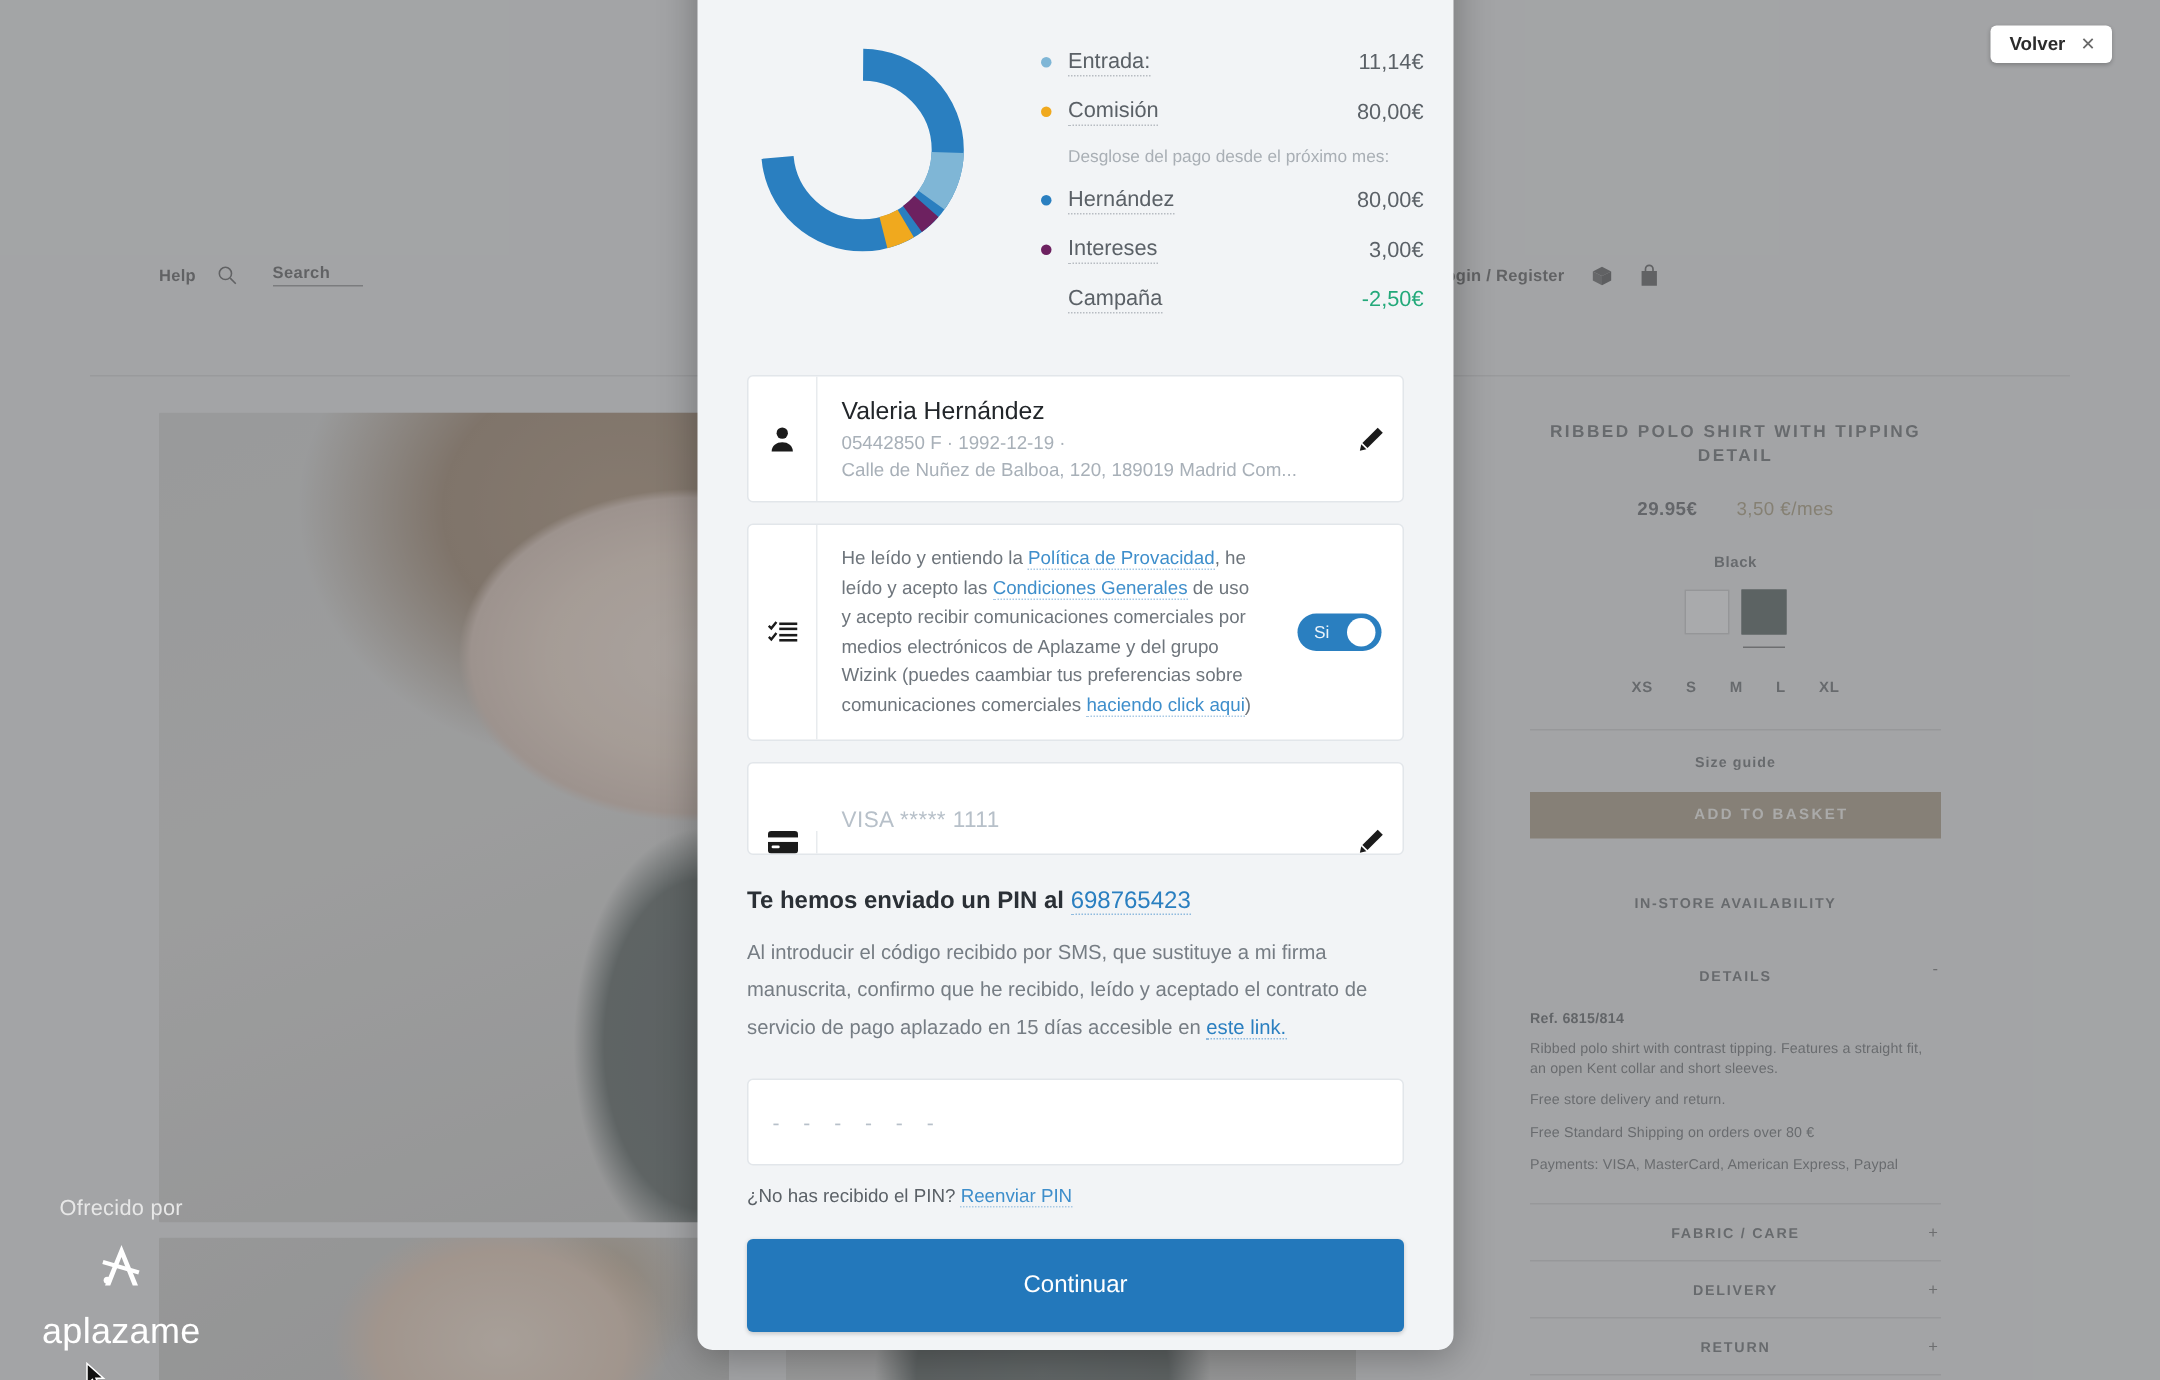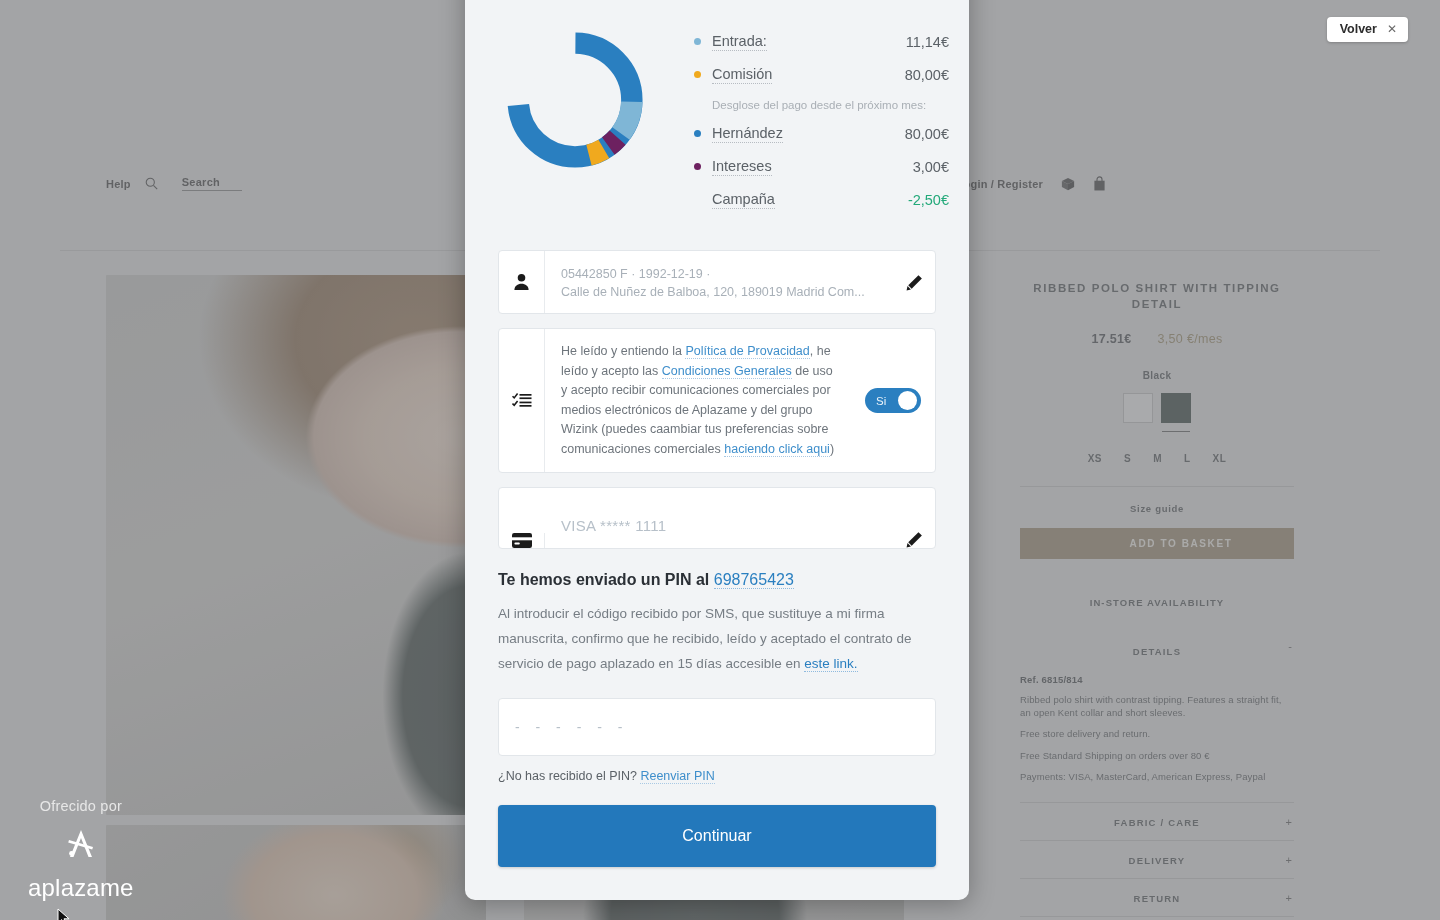--- a/index.html
+++ b/index.html
@@ -195,21 +195,21 @@
 
     <div class="bg-rule"></div>
 
     <div class="prod-photo photo-a"></div>
     <div class="prod-photo photo-b"></div>
     <div class="prod-photo photo-c"></div>
 
     <div class="prod-panel">
       <div class="p-title">RIBBED POLO SHIRT WITH TIPPING DETAIL</div>
       <div class="p-prices">
-        <span class="p-price">17.51€</span>
+        <span class="p-price">29.95€</span>
         <span class="p-month">3,50 €/mes</span>
       </div>
       <div class="p-color">Black</div>
       <div class="p-swatches">
         <div class="sw" style="background:#e6e6e6"></div>
         <div class="sw sel" style="background:#1e2d29;border-color:#1e2d29"></div>
       </div>
       <div class="p-sizes">
         <span>XS</span>
         <span>S</span>
@@ -314,20 +314,21 @@
   </div>
 
   <div class="card">
     <div class="icn">
       <svg width="17" height="18" viewBox="0 0 18 19">
         <circle cx="9" cy="5" r="4" fill="#1b1b1b"></circle>
         <path d="M1.5 18c0-4.2 3.4-6.6 7.5-6.6s7.5 2.4 7.5 6.6Z" fill="#1b1b1b"></path>
       </svg>
     </div>
     <div class="body">
+      <div class="cust-name">Valeria Hernández</div>
       <div class="cust-meta">05442850 F  ·  1992-12-19  ·</div>
       <div class="cust-meta">Calle de Nuñez de Balboa, 120, 189019 Madrid Com...</div>
     </div>
     <div class="edit">
       <svg width="17" height="17" viewBox="0 0 18 18">
         <path d="M13.2 1.2 16.8 4.8 6 15.6 2.4 12Z" fill="#1b1b1b"></path>
         <path d="M1.6 12.8 5.2 16.4 0.6 17.4Z" fill="#1b1b1b"></path>
       </svg>
     </div>
   </div>

